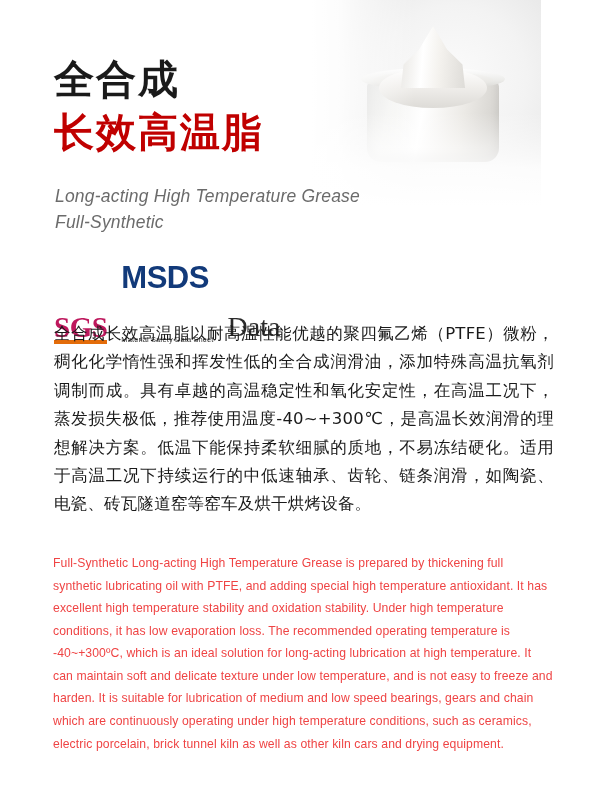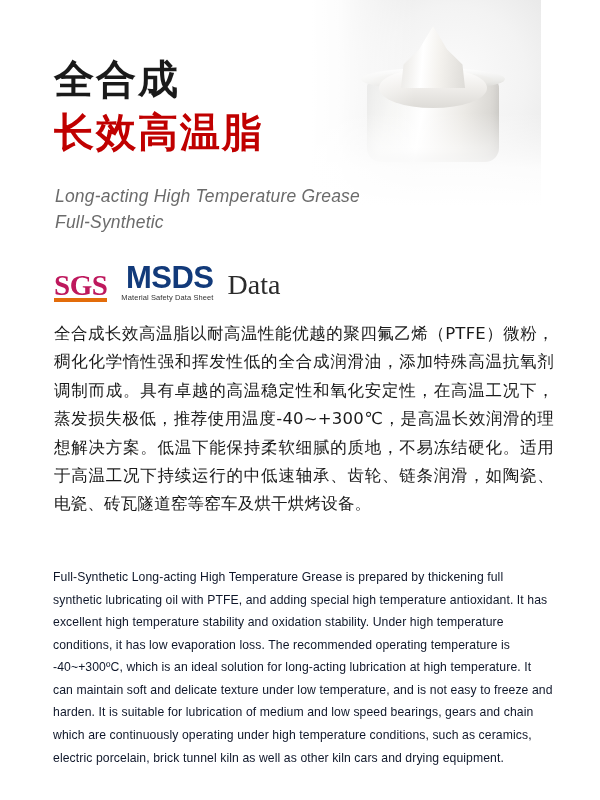--- a/index.html
+++ b/index.html
@@ -155,22 +155,23 @@
     position: absolute;
     left: 0;
     bottom: 0;
     width: 100%;
     height: 4px;
     background: #e36c0a;
   }
   .msds-block {
     display: flex;
     flex-direction: column;
-    align-items: flex-end;
+    align-items: flex-start;
     line-height: 1;
+    gap: 42px;
   }
   .msds-main {
     font-family: "Liberation Sans", sans-serif;
     font-weight: bold;
     font-size: 31px;
     color: #123a7a;
     letter-spacing: -0.5px;
   }
   .msds-sub {
     font-family: "Liberation Sans", sans-serif;
@@ -197,26 +198,26 @@
     font-family: "DejaVu Sans", sans-serif;
     font-size: 16.5px;
     line-height: 1.72;
     color: #1a1a1a;
     text-align: justify;
     letter-spacing: 0.2px;
   }
   .body-en {
     position: absolute;
     left: 53px;
-    top: 566px;
+    top: 552px;
     width: 500px;
     font-family: "Liberation Sans", sans-serif;
     font-size: 12.2px;
     line-height: 1.85;
-    color: #0f172a;
+    color: #ef4444;
     text-align: left;
     letter-spacing: 0.1px;
   }
 </style>
 </head>
 <body>
 
 <div class="page">
 
   <div class="product-photo">

